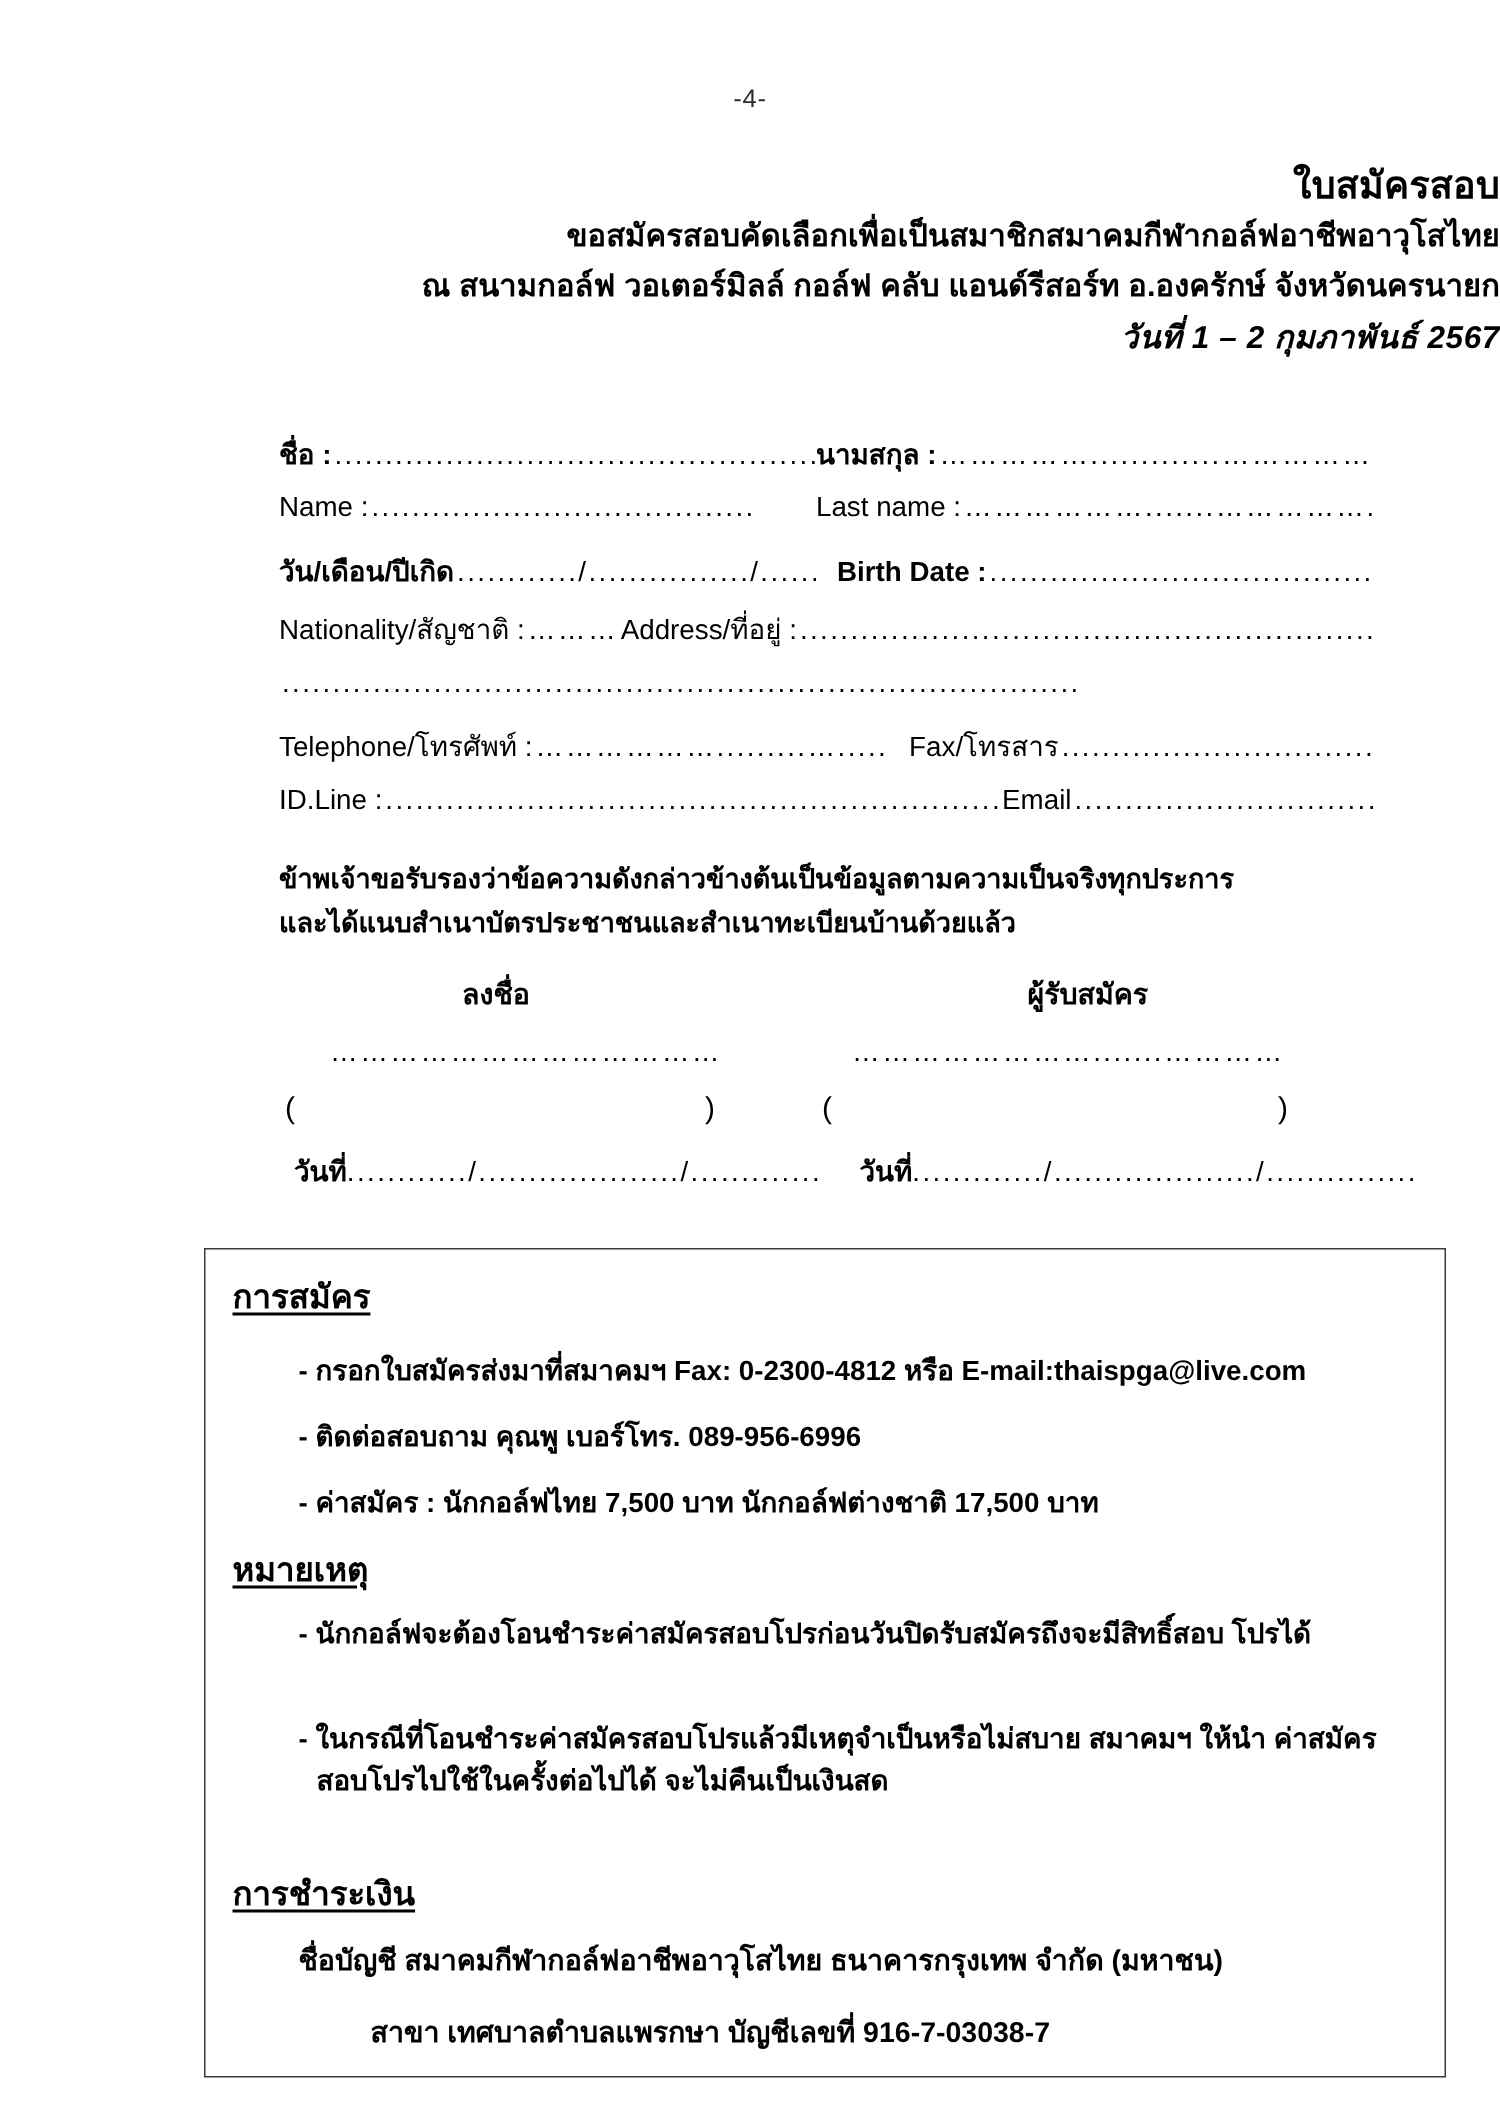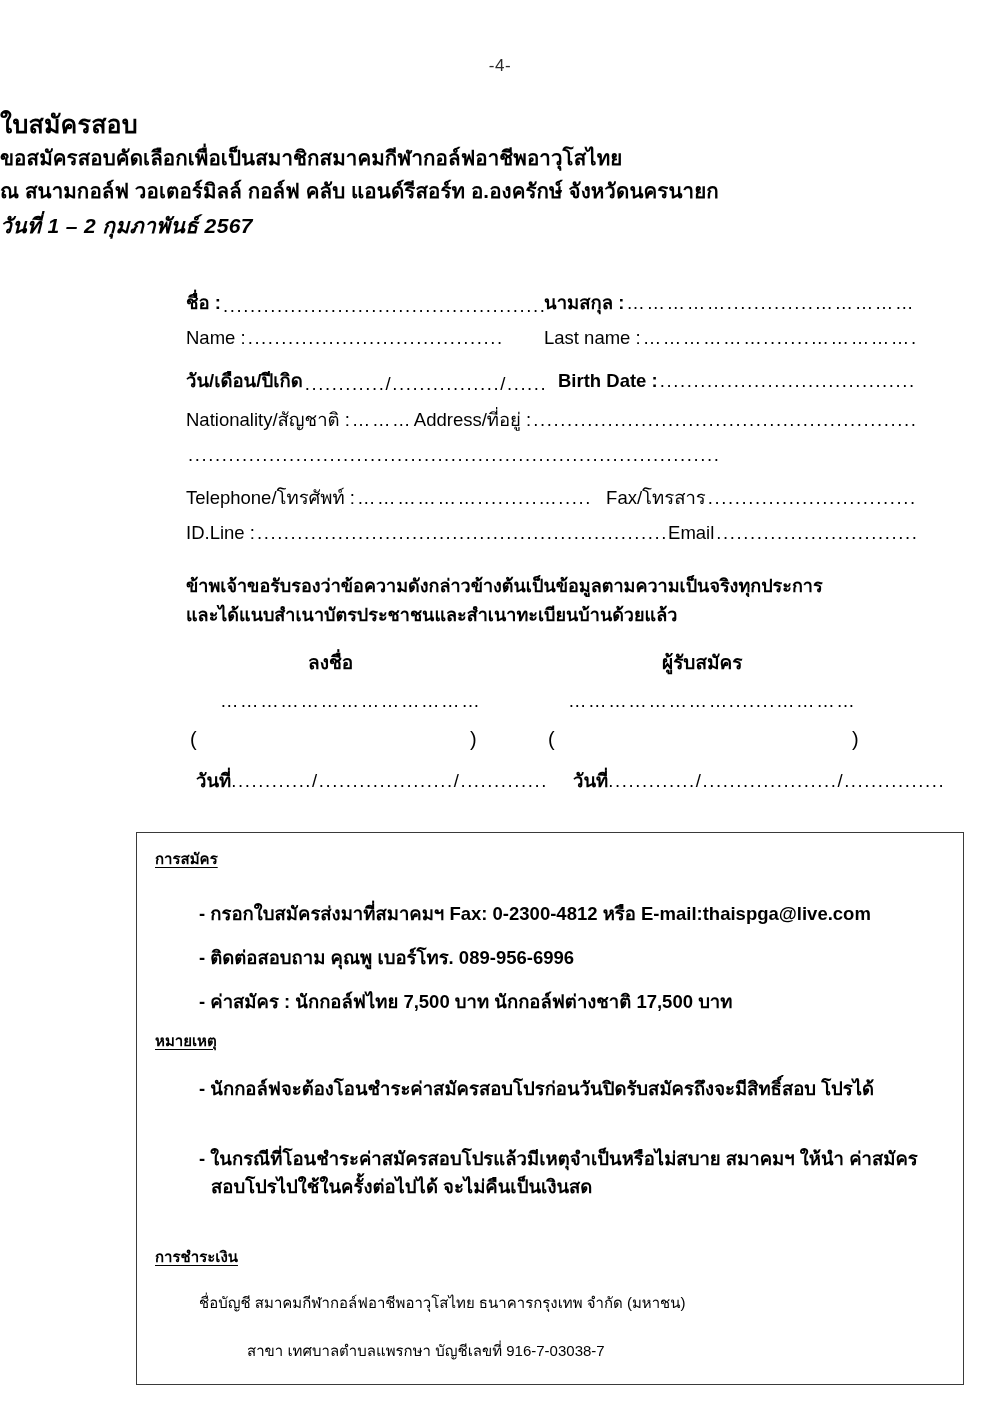--- a/index.html
+++ b/index.html
@@ -34,21 +34,21 @@
     color: #2b2b2b;
     letter-spacing: 0.5px;
   }
 
   
   .heading {
     position: absolute;
     top: 108px;
     left: 0;
     width: 1000px;
-    text-align: left;
+    text-align: right;
   }
   .heading .h-title {
     font-size: 25px;
     font-weight: bold;
     line-height: 1.32;
     letter-spacing: 0.2px;
   }
   .heading .h-sub {
     font-size: 20.5px;
     font-weight: bold;
@@ -74,21 +74,21 @@
     display: flex;
     align-items: baseline;
     height: 39px;
     font-size: 18.5px;
     white-space: nowrap;
   }
   .form-row.thai { font-weight: bold; }
   .col-left {
     width: 358px;
     display: flex;
-    align-items: flex-end;
+    align-items: center;
     overflow: hidden;
   }
   .col-right {
     flex: 1;
     display: flex;
     align-items: baseline;
     overflow: hidden;
   }
   .lbl { flex: none; }
   .lbl.pad-l { padding-left: 14px; }
@@ -130,21 +130,21 @@
     width: 730px;
     font-size: 19px;
     font-weight: bold;
   }
   .sig-head .sh-left {
     position: absolute;
     left: 122px;
   }
   .sig-head .sh-right {
     position: absolute;
-    left: 476px;
+    left: 499px;
   }
 
   .sig-dots {
     position: absolute;
     top: 690px;
     left: 186px;
     width: 740px;
     font-size: 18.5px;
     letter-spacing: 1.6px;
   }
@@ -188,34 +188,34 @@
     border: 1.5px solid #3a3a3a;
     box-sizing: border-box;
   }
   .nb-inner {
     position: relative;
     padding: 14px 18px 0 18px;
     height: 100%;
     box-sizing: border-box;
   }
   .nb-section-title {
-    font-size: 15px;
+    font-size: 22px;
     font-weight: bold;
     text-decoration: underline;
     text-underline-offset: 3px;
   }
   .nb-item {
     font-size: 18.5px;
     font-weight: bold;
     white-space: nowrap;
   }
   .nb-item.wrap { white-space: normal; line-height: 1.52; }
   .nb-line {
-    font-size: 15px;
-    font-weight: normal;
+    font-size: 19px;
+    font-weight: bold;
     white-space: nowrap;
   }
 
   .abs { position: absolute; }
 </style>
 </head>
 <body>
 
 <div class="page">
 

